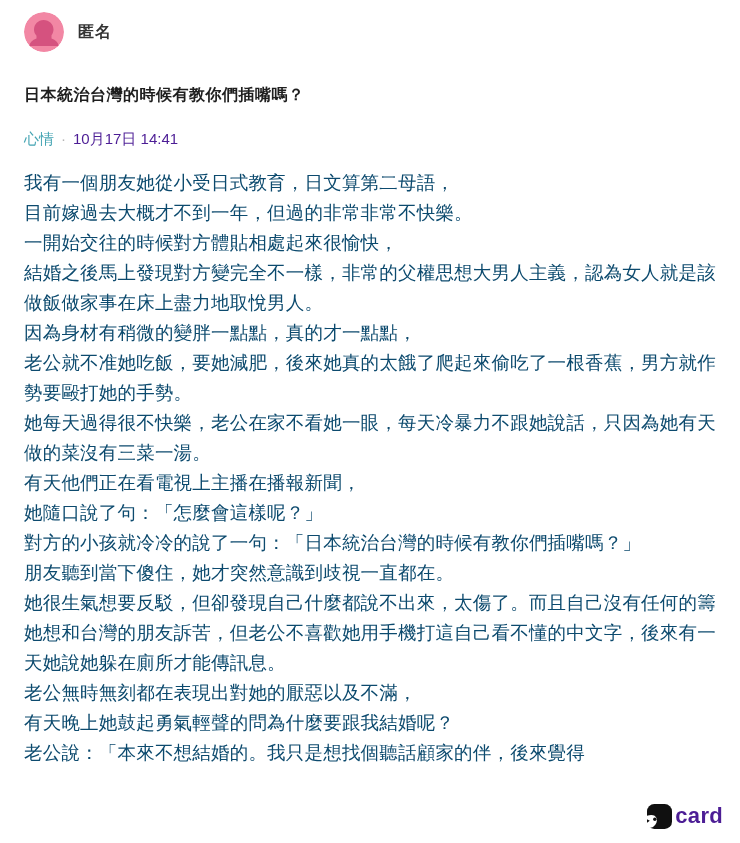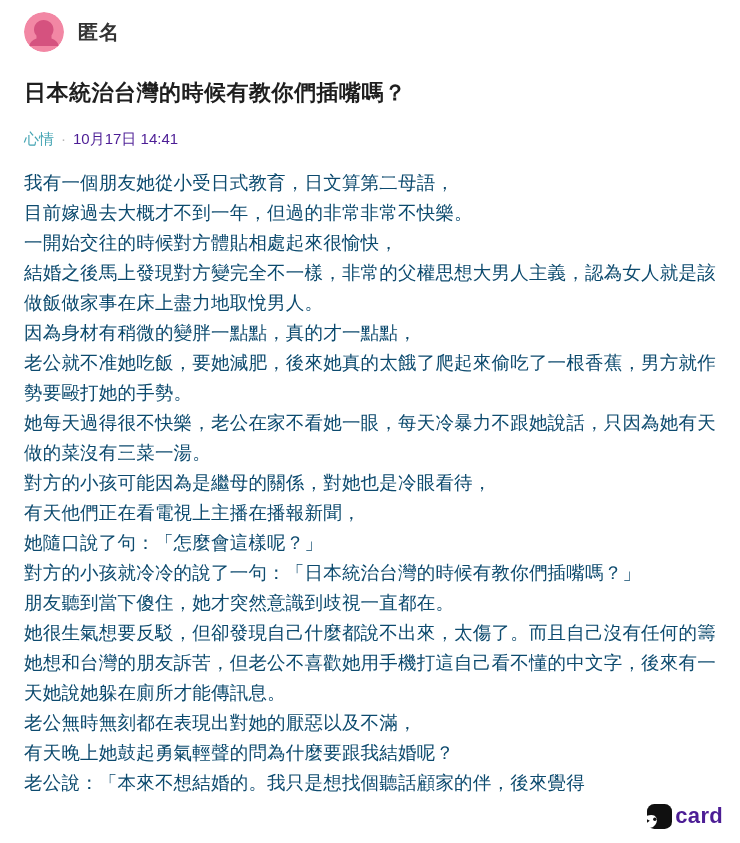--- a/index.html
+++ b/index.html
@@ -22,34 +22,33 @@
     gap: 14px;
     height: 40px;
   }
   .avatar {
     width: 40px; height: 40px;
     border-radius: 50%;
     display: block;
     flex: 0 0 auto;
   }
   .avatar-label {
-    font-size: 20px;
+    font-size: 16px;
     font-weight: 700;
     color: #333333;
     letter-spacing: 1px;
   }
   .post-title {
     margin: 25px 0 0 0;
-    font-size: 22px;
+    font-size: 16px;
     line-height: 36px;
     font-weight: 700;
     color: #1e1e1e;
     letter-spacing: 0.5px;
     white-space: nowrap;
-    font-family: Liberation Mono, monospace;
   }
   .post-meta {
     margin-top: 16px;
     display: flex;
     align-items: center;
     gap: 7px;
     font-size: 15px;
     line-height: 20px;
   }
   .category { color: #44a4b3; cursor: pointer; }
@@ -116,21 +115,20 @@
       <div class="line">我有一個朋友她從小受日式教育，日文算第二母語，</div>
       <div class="line">目前嫁過去大概才不到一年，但過的非常非常不快樂。</div>
       <div class="line">一開始交往的時候對方體貼相處起來很愉快，</div>
       <div class="line">結婚之後馬上發現對方變完全不一樣，非常的父權思想大男人主義，認為女人就是該</div>
       <div class="line">做飯做家事在床上盡力地取悅男人。</div>
       <div class="line">因為身材有稍微的變胖一點點，真的才一點點，</div>
       <div class="line">老公就不准她吃飯，要她減肥，後來她真的太餓了爬起來偷吃了一根香蕉，男方就作</div>
       <div class="line">勢要毆打她的手勢。</div>
       <div class="line">她每天過得很不快樂，老公在家不看她一眼，每天冷暴力不跟她說話，只因為她有天</div>
       <div class="line">做的菜沒有三菜一湯。</div>
-      <div class="line">對方的小孩可能因為是繼母的關係，對她也是冷眼看待，</div>
       <div class="line">有天他們正在看電視上主播在播報新聞，</div>
       <div class="line">她隨口說了句：「怎麼會這樣呢？」</div>
       <div class="line">對方的小孩就冷冷的說了一句：「日本統治台灣的時候有教你們插嘴嗎？」</div>
       <div class="line">朋友聽到當下傻住，她才突然意識到歧視一直都在。</div>
       <div class="line">她很生氣想要反駁，但卻發現自己什麼都說不出來，太傷了。而且自己沒有任何的籌</div>
       <div class="line">她想和台灣的朋友訴苦，但老公不喜歡她用手機打這自己看不懂的中文字，後來有一</div>
       <div class="line">天她說她躲在廁所才能傳訊息。</div>
       <div class="line">老公無時無刻都在表現出對她的厭惡以及不滿，</div>
       <div class="line">有天晚上她鼓起勇氣輕聲的問為什麼要跟我結婚呢？</div>
       <div class="line">老公說：「本來不想結婚的。我只是想找個聽話顧家的伴，後來覺得</div>

